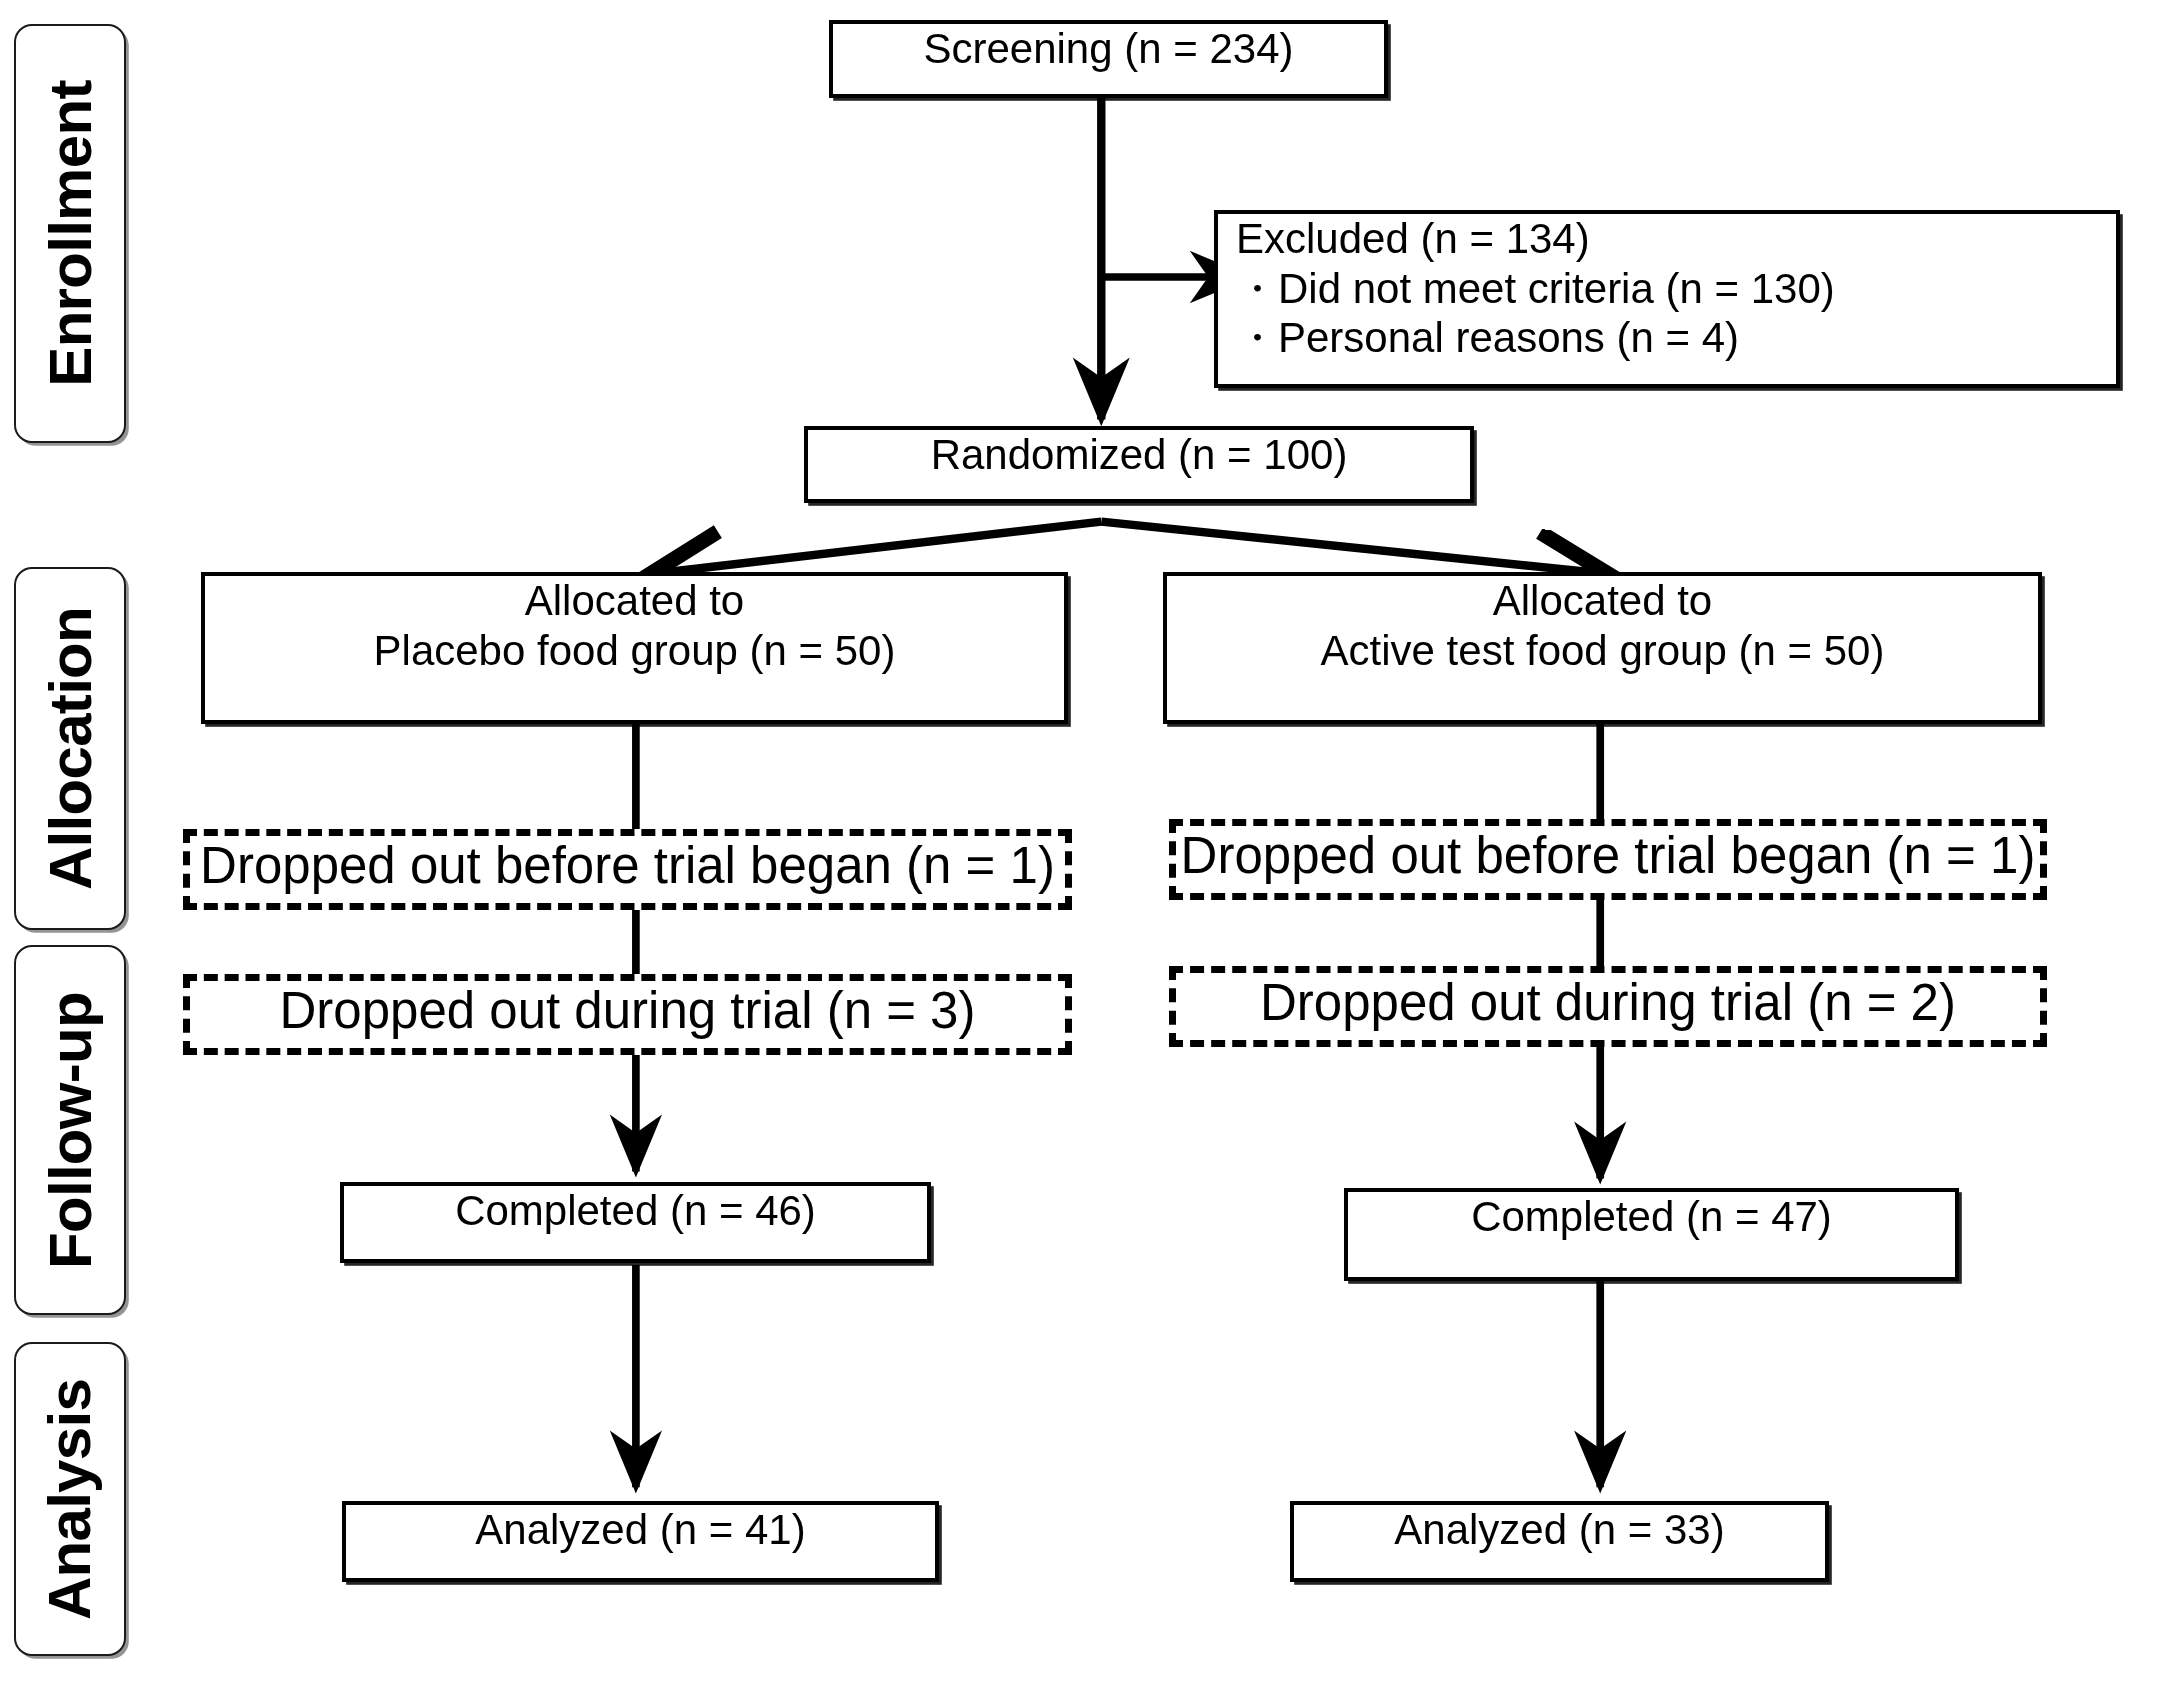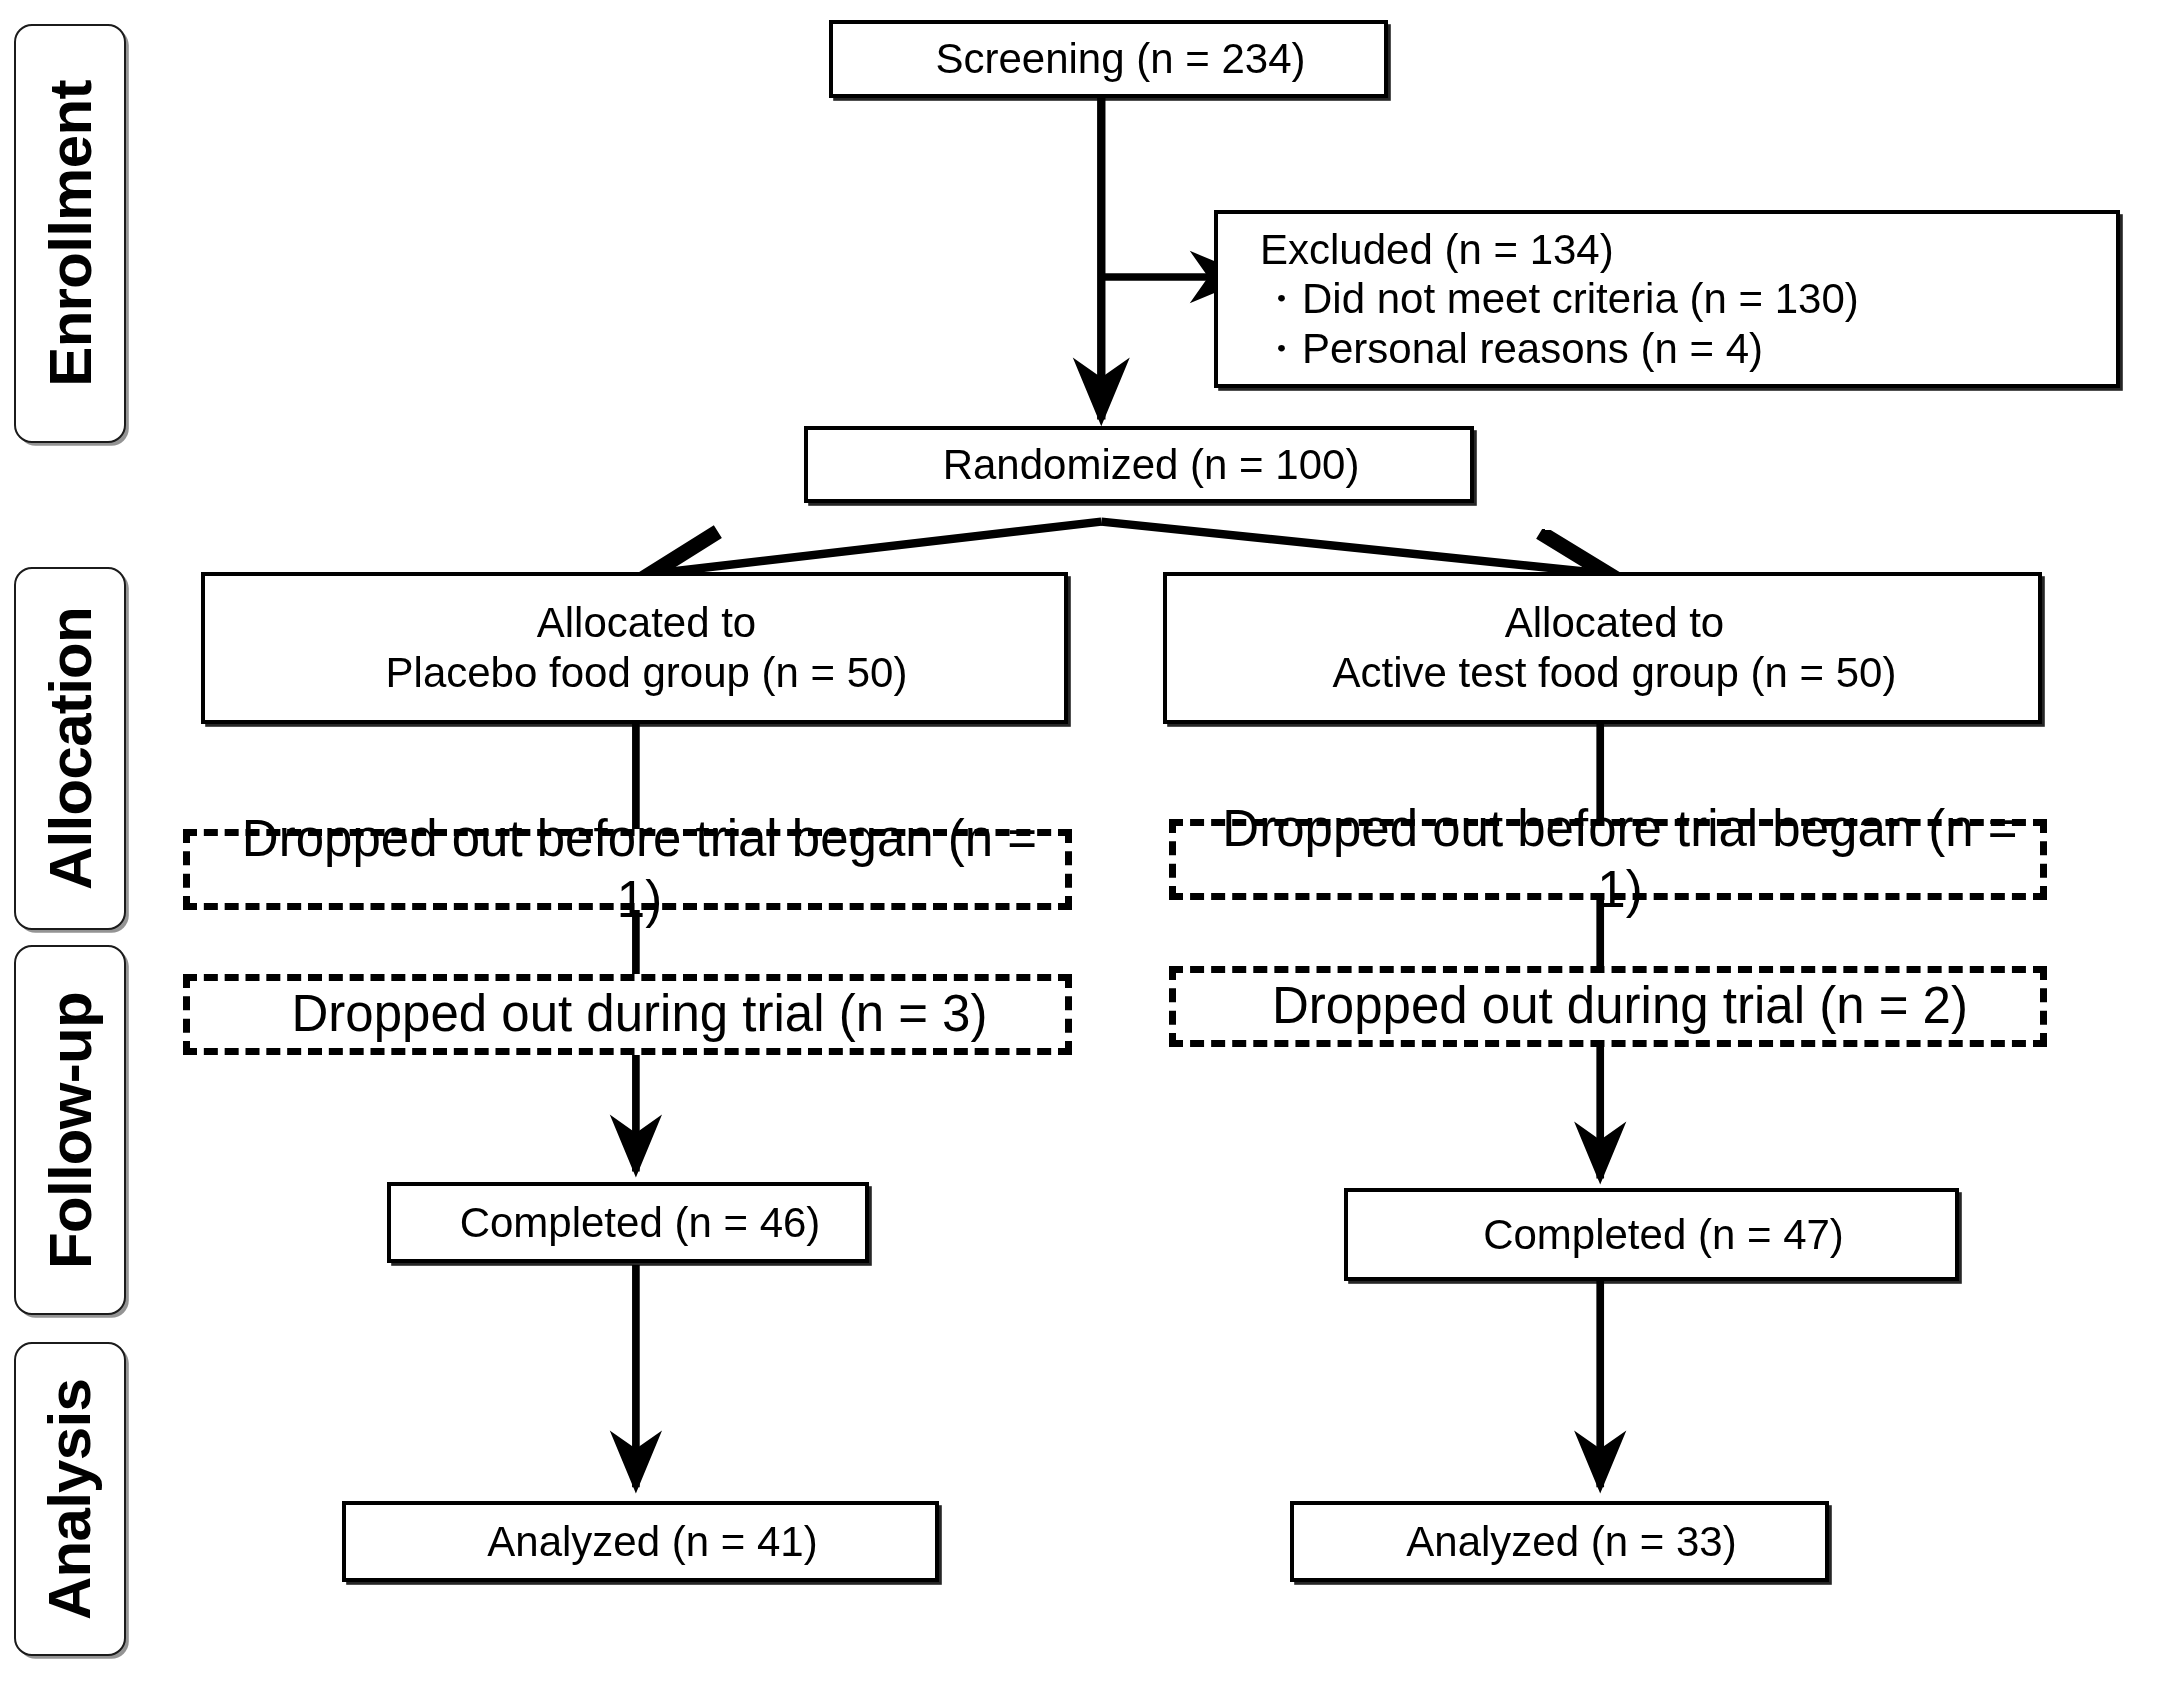--- a/index.html
+++ b/index.html
@@ -47,25 +47,24 @@
     color: #000000;
     font-family: "Liberation Sans", sans-serif;
   }
 
   
   .node {
     position: absolute;
     box-sizing: border-box;
     background: #ffffff;
     display: flex;
-    align-items: center;
+    align-items: flex-start;
     justify-content: center;
     text-align: center;
     color: #000000;
-    padding-left: 24px;
   }
   .node.solid {
     border: 4.9px solid #000000;
     box-shadow: 3.5px 3.5px 0 -0.7px rgba(0,0,0,0.85);
   }
   .node.dashed {
     border: 7.7px dashed #000000;
   }
   .node .txt {
     font-size: 42px;
@@ -163,21 +162,21 @@
   </div>
 
   <div class="node dashed" style="left:183px; top:974px; width:889px; height:81px;">
     <span class="txt">Dropped out during trial (n = 3)</span>
   </div>
 
   <div class="node dashed" style="left:1169px; top:966px; width:878px; height:81px;">
     <span class="txt">Dropped out during trial (n = 2)</span>
   </div>
 
-  <div class="node solid" style="left:340px; top:1182px; width:482px; height:81px;margin-left:47px;">
+  <div class="node solid" style="left:340px; top:1182px; width:591px; height:81px;">
     <span class="txt">Completed (n = 46)</span>
   </div>
 
   <div class="node solid" style="left:1344px; top:1188px; width:615px; height:93px;">
     <span class="txt">Completed (n = 47)</span>
   </div>
 
   <div class="node solid" style="left:342px; top:1501px; width:597px; height:81px;">
     <span class="txt">Analyzed (n = 41)</span>
   </div>

